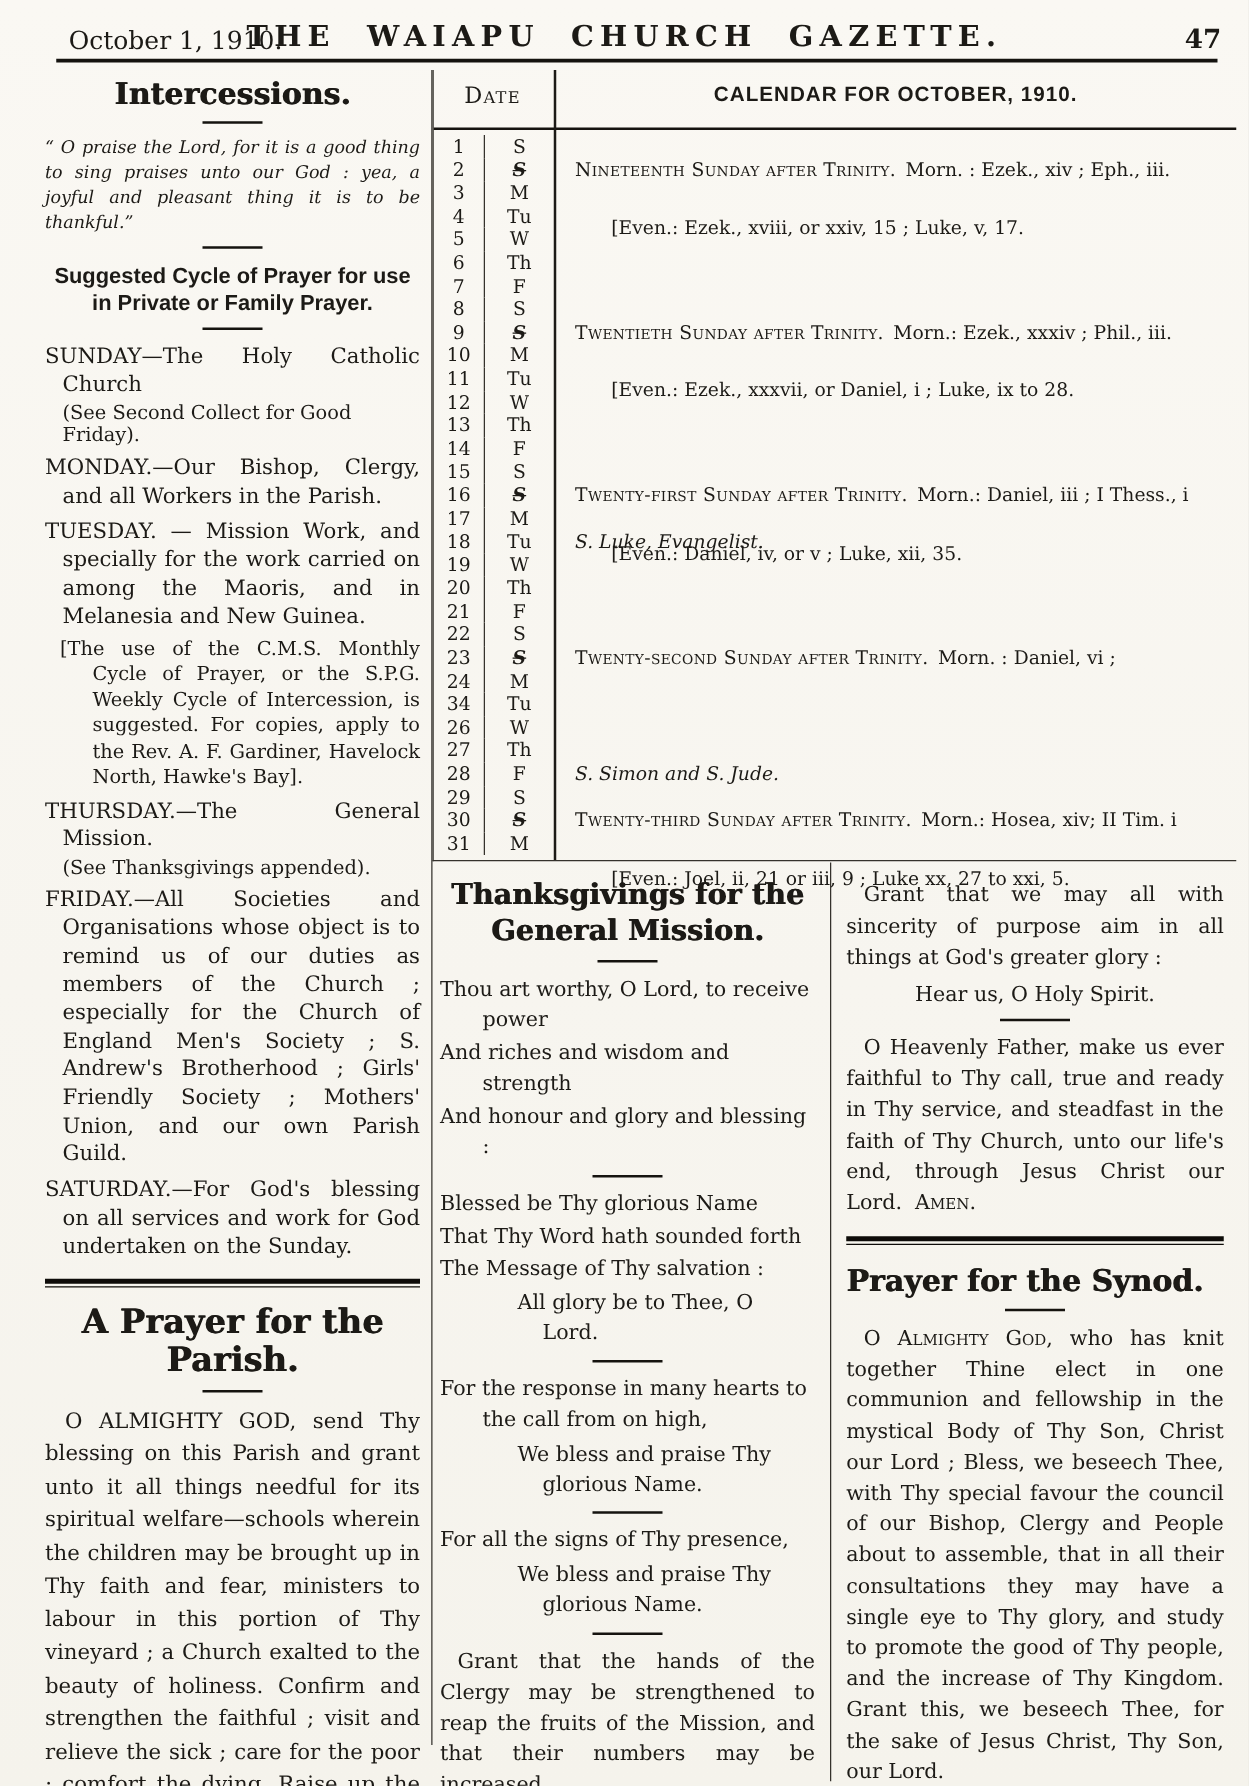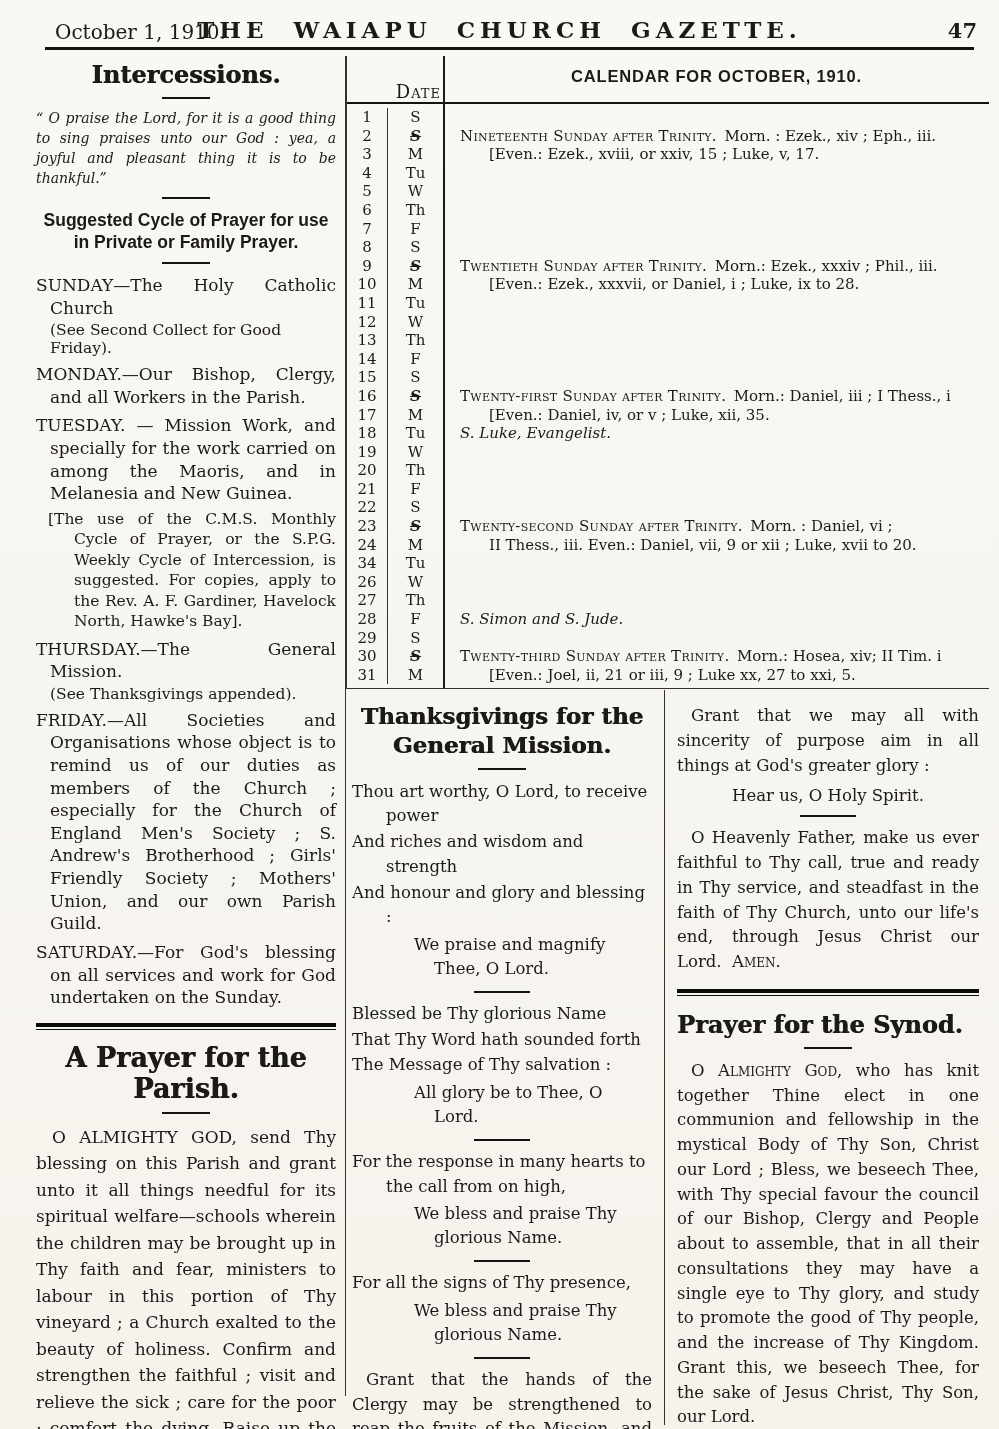--- a/index.html
+++ b/index.html
@@ -31,31 +31,31 @@
     padding-left:14px;text-indent:-14px;margin:6px 0 2px;}
   .entry-note{font-size:15.5px;margin:0 0 4px 14px;}
   .bracket-note{font-size:15.5px;line-height:1.32;text-align:justify;
     margin:4px 0 4px 12px;padding-left:26px;text-indent:-26px;}
   .h-parish{font-size:27px;text-align:center;margin:12px 0 4px;}
   .parish-body{font-size:17px;line-height:1.56;text-align:justify;text-indent:16px;margin:10px 0 0;}
   
   .calendar{position:absolute;left:346px;top:56px;width:643px;height:633px;
     border-left:1px solid #35322c;border-bottom:1px solid #35322c;box-sizing:border-box;}
   .cal-header{position:relative;height:46px;border-bottom:2px solid #15130f;}
-  .cal-date-label{position:absolute;left:0;width:94px;top:25px;text-align:right;
+  .cal-date-label{position:absolute;left:0;width:94px;top:10px;text-align:center;
     font-size:18px;letter-spacing:1px;}
   .cal-title{position:absolute;left:97px;right:0;top:11px;text-align:center;
     font-family:"Liberation Sans",sans-serif;font-weight:bold;font-size:16.5px;letter-spacing:0.8px;}
   .cal-vline{position:absolute;left:96px;top:0;bottom:0;width:2px;background:#1c1a16;}
   .cal-rows{position:absolute;top:48px;left:0;right:0;bottom:0;padding-top:4px;}
   .cal-row{display:flex;height:18.6px;font-size:15px;line-height:18.6px;}
   .c-num{width:40px;text-align:center;}
   .c-day{width:56px;text-align:center;border-left:1px solid #35322c;box-sizing:border-box;}
   .c-desc{flex:1;padding-left:17px;white-space:nowrap;}
-  .c-desc.ind{padding-left:46px;}
+  .c-desc.ind{padding-left:46px;margin-top:28px;}
   .c-desc .sc{letter-spacing:0.3px;}
   .sunday-s{font-weight:bold;font-style:italic;text-decoration:line-through;}
   
   .col-mid{position:absolute;left:346px;top:690px;width:318px;height:735px;
     box-sizing:border-box;padding:8px 12px 0 6px;}
   .h-thanks{font-size:23px;text-align:center;line-height:1.25;margin:4px 0 4px;}
   .verse{font-size:16.5px;line-height:1.5;padding-left:34px;text-indent:-34px;margin:1px 0;}
   .prose{font-size:16.5px;line-height:1.5;text-align:justify;text-indent:14px;margin:2px 0;}
   .response{font-size:16.5px;line-height:1.45;margin:3px 0 2px 62px;padding-left:20px;text-indent:-20px;}
   .mid-rule{width:56px;border-top:2px solid #15130f;margin:10px auto 9px;}
@@ -221,21 +221,20 @@
           <div class="c-desc"></div>
         </div>
         <div class="cal-row">
           <div class="c-num">23</div>
           <div class="c-day"><span class="sunday-s">S</span></div>
           <div class="c-desc"><span class="sc">Twenty-second Sunday after Trinity.</span><span> Morn. : Daniel, vi ;</span></div>
         </div>
         <div class="cal-row">
           <div class="c-num">24</div>
           <div class="c-day"><span>M</span></div>
-          <div class="c-desc ind"><span>II Thess., iii.  Even.: Daniel, vii, 9 or xii ; Luke, xvii to 20.</span></div>
         </div>
         <div class="cal-row">
           <div class="c-num">34</div>
           <div class="c-day"><span>Tu</span></div>
           <div class="c-desc"></div>
         </div>
         <div class="cal-row">
           <div class="c-num">26</div>
           <div class="c-day"><span>W</span></div>
           <div class="c-desc"></div>
@@ -268,21 +267,20 @@
       </div>
   </div>
 
   <div class="col-mid">
     <h2 class="h-thanks bl">Thanksgivings for the General Mission.</h2>
     <div class="shortrule"></div>
     <div id="groups">
         <p class="verse">Thou art worthy, O Lord, to receive power</p>
         <p class="verse">And riches and wisdom and strength</p>
         <p class="verse">And honour and glory and blessing :</p>
-        <p class="response">We praise and magnify Thee, O Lord.</p>
         <div class="mid-rule"></div>
         <p class="verse">Blessed be Thy glorious Name</p>
         <p class="verse">That Thy Word hath sounded forth</p>
         <p class="verse">The Message of Thy salvation :</p>
         <p class="response">All glory be to Thee, O Lord.</p>
         <div class="mid-rule"></div>
         <p class="verse">For the response in many hearts to the call from on high,</p>
         <p class="response">We bless and praise Thy glorious Name.</p>
         <div class="mid-rule"></div>
         <p class="verse">For all the signs of Thy presence,</p>

